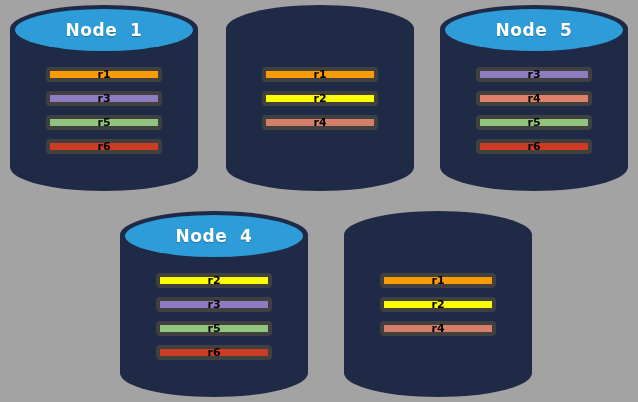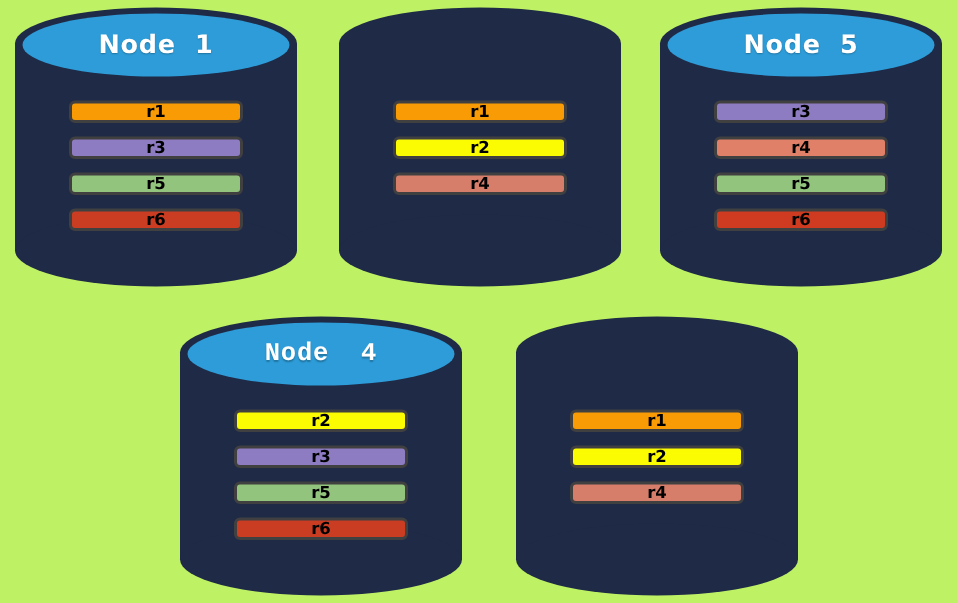--- a/index.html
+++ b/index.html
@@ -3,21 +3,21 @@
 <meta charset="utf-8">
 <style>
   html,body { margin:0; padding:0; }
   body {
     font-family: "DejaVu Sans", "Liberation Sans", sans-serif;
     background:#ffffff;
   }
   .canvas {
     position:relative;
     width:638px; height:402px;
-    background:#bef264;
+    background:#a3a3a3;
     overflow:hidden;
   }
   .cyl {
     position:absolute;
     width:188px; height:186px;
   }
   .cyl-cap-top, .cyl-cap-bottom, .cyl-mid {
     position:absolute; left:0; right:0;
     background:#1F2A47;
   }
@@ -37,21 +37,21 @@
     letter-spacing:0.5px;
     white-space:pre;
     text-shadow:0 1px 1px rgba(0,0,0,0.25);
   }
   .bars {
     position:absolute; top:62px; left:36px; right:36px;
   }
   .bar {
     height:15px;
     margin-bottom:9px;
-    border:2px solid #404040;
+    border:4px solid #404040;
     border-radius:4px;
     display:flex; align-items:center; justify-content:center;
     box-sizing:border-box;
   }
   .bar-label {
     color:#000000;
     font-weight:bold;
     font-size:11px;
     line-height:1;
   }
@@ -127,21 +127,21 @@
       <div class="bar" style="background-color: rgb(206, 59, 32);">
           <span class="bar-label">r6</span>
         </div>
     </div>
   </div>
 
   <div class="cyl pos-n4">
     <div class="cyl-cap-top" style="background-color: rgb(31, 42, 71);"></div>
     <div class="cyl-mid" style="background-color: rgb(31, 42, 71);"></div>
     <div class="cyl-cap-bottom" style="background-color: rgb(31, 42, 71);"></div>
-    <div class="cyl-face" style="background-color: rgb(45, 156, 216); font-family: Liberation Mono, monospace;">
+    <div class="cyl-face" style="background-color: rgb(45, 156, 216);">
       <span class="cyl-title">Node  4</span>
     </div>
     <div class="bars">
       <div class="bar" style="background-color: rgb(251, 251, 1);">
           <span class="bar-label">r2</span>
         </div>
       <div class="bar" style="background-color: rgb(142, 124, 195);">
           <span class="bar-label">r3</span>
         </div>
       <div class="bar" style="background-color: rgb(147, 196, 125);">

